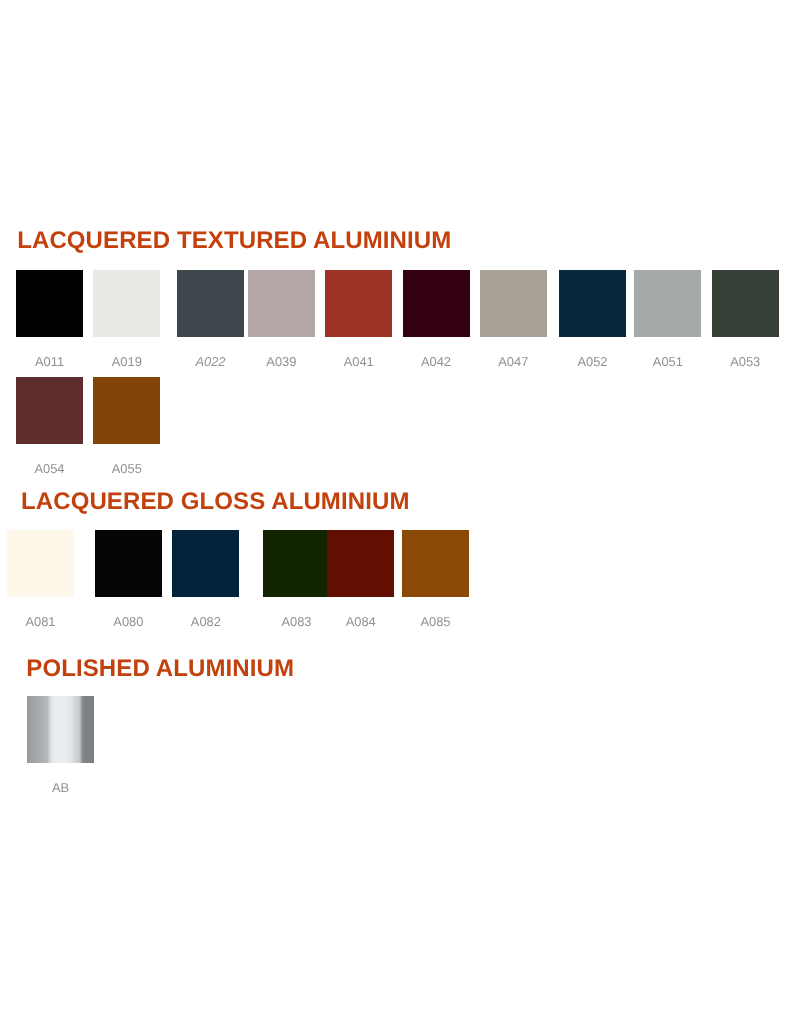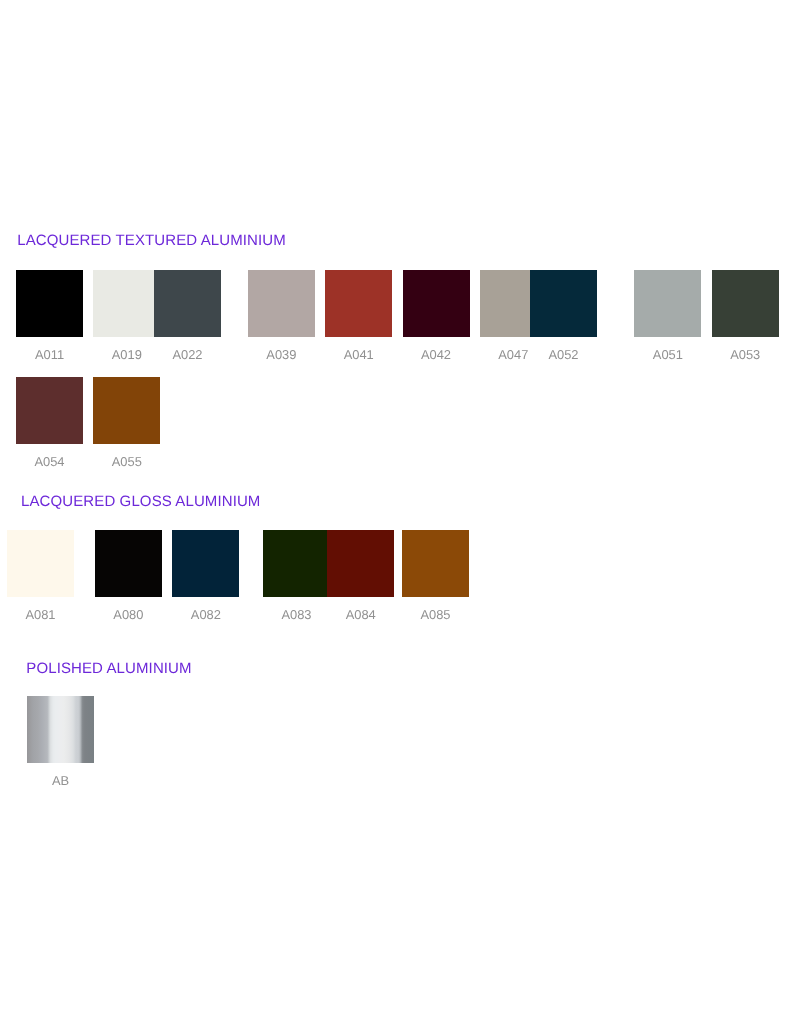--- a/index.html
+++ b/index.html
@@ -21,59 +21,59 @@
     position: relative;
     width: 800px;
     height: 1024px;
     background: #ffffff;
   }
 
   .section { position: absolute; left: 0; top: 0; }
 
   .section-title {
     position: absolute;
-    font-size: 15px;
+    font-size: 24px;
     line-height: 20px;
-    font-weight: 400;
+    font-weight: 700;
     letter-spacing: 0.11px;
-    color: #6d28d9;
+    color: #c2410c;
     white-space: nowrap;
     margin: 0;
   }
 
   .swatch-cell { position: absolute; }
 
   .swatch {
     width: 67px;
     height: 67px;
     display: block;
   }
 
   .swatch-label {
     width: 67px;
     text-align: center;
     font-size: 12.9px;
     line-height: 14px;
     color: #919191;
-    margin-top: 11px;
+    margin-top: 18px;
     white-space: nowrap;
   }
 
   
   #sec-0 .section-title { left: 17.2px; top: 231.3px; }
   #sec-0 .swatch-cell { top: 270px; }
   #sec-0 .swatch-cell.row1 { top: 377px; }
   #sec-0 .c0 { left: 16px; }
   #sec-0 .c1 { left: 93.3px; }
-  #sec-0 .c2 { left: 154px; }
+  #sec-0 .c2 { left: 177px; font-style: italic; }
   #sec-0 .c3 { left: 247.9px; }
   #sec-0 .c4 { left: 325.2px; }
   #sec-0 .c5 { left: 402.5px; }
   #sec-0 .c6 { left: 479.8px; }
-  #sec-0 .c7 { left: 530px; }
+  #sec-0 .c7 { left: 559px; }
   #sec-0 .c8 { left: 634.4px; }
   #sec-0 .c9 { left: 711.7px; }
 
   
   #sec-1 .section-title { left: 21px; top: 491.8px; }
   #sec-1 .swatch-cell { top: 530px; }
   #sec-1 .c0 { left: 7px; }
   #sec-1 .c1 { left: 94.9px; }
   #sec-1 .c2 { left: 172.4px; }
   #sec-1 .c3 { left: 263px; }

